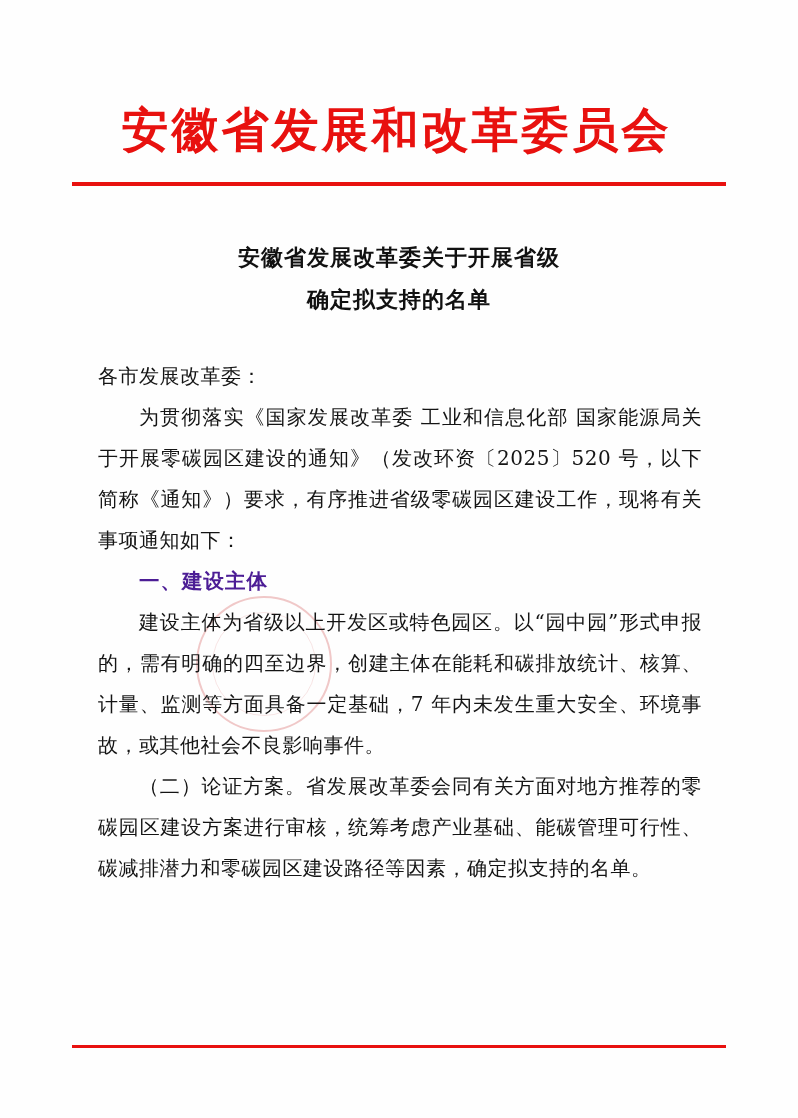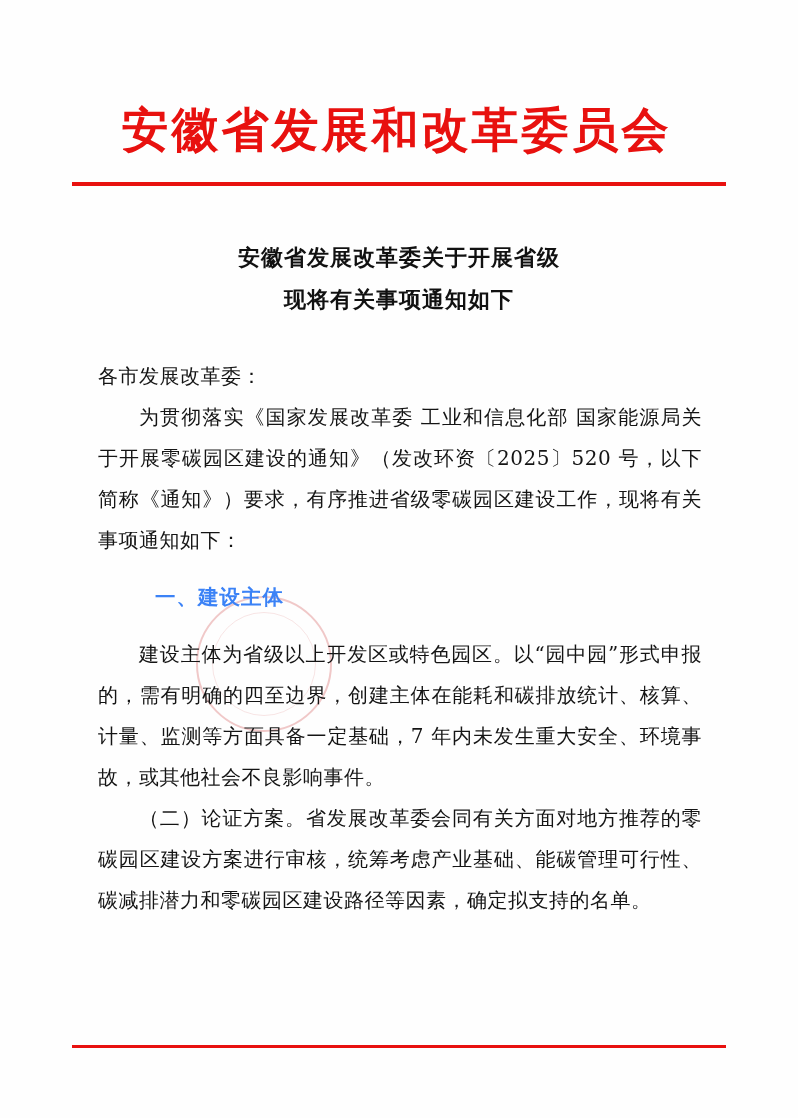--- a/index.html
+++ b/index.html
@@ -79,22 +79,22 @@
     text-justify: inter-ideograph;
     margin: 0;
     color: #141414;
   }
   .indent2 { text-indent: 41px; }
   .heading {
     font-weight: bold;
     text-indent: 41px;
     font-size: 20.5px;
     line-height: 41px;
-    margin: 16px;
-    color: #3b82f6;
+    margin: 0;
+    color: #4c1d95;
     letter-spacing: 1px;
   }
 
   
   .seal {
     position: absolute;
     left: 196px;
     top: 596px;
     width: 132px;
     height: 132px;
@@ -128,21 +128,21 @@
 
 <div class="page">
 
   <div class="masthead">
     <div class="masthead-title">安徽省发展和改革委员会</div>
   </div>
   <div class="masthead-rule"></div>
 
   <div class="doc-title">
     <div>安徽省发展改革委关于开展省级</div>
-    <div>现将有关事项通知如下</div>
+    <div>确定拟支持的名单</div>
   </div>
 
   <div class="seal"></div>
 
   <div class="body-area">
 
     <p class="para">各市发展改革委：</p>
 
     <p class="para indent2">为贯彻落实《国家发展改革委  工业和信息化部  国家能源局关于开展零碳园区建设的通知》（发改环资〔2025〕520 号，以下简称《通知》）要求，有序推进省级零碳园区建设工作，现将有关事项通知如下：</p>
 

